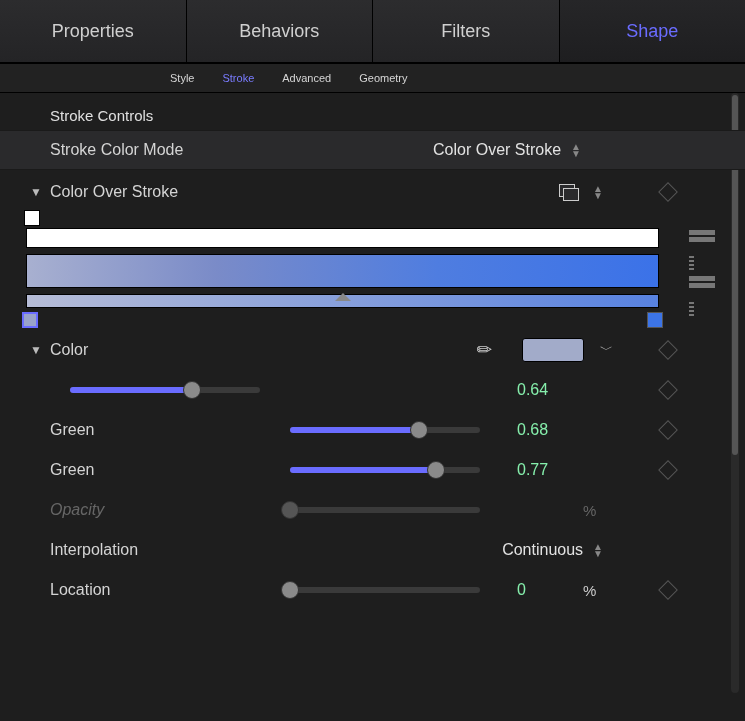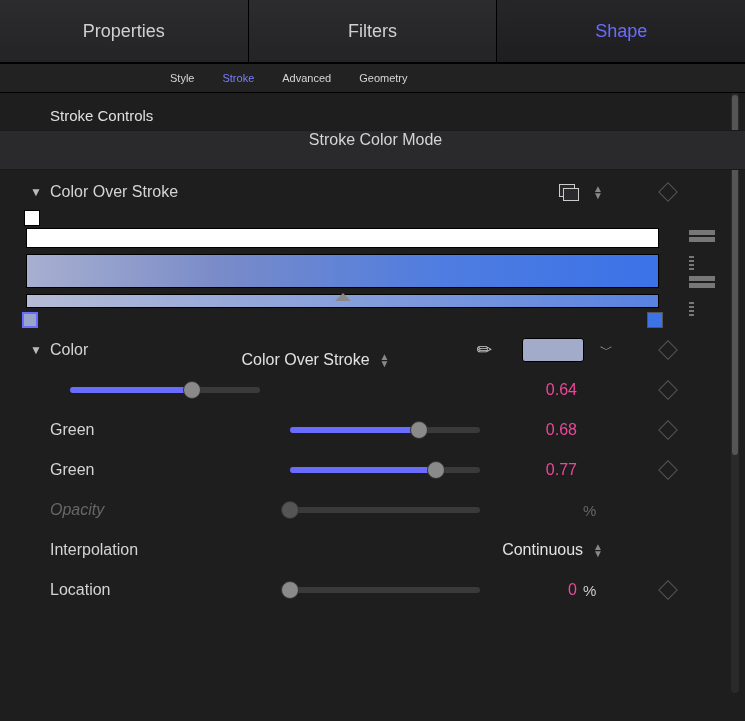--- a/index.html
+++ b/index.html
@@ -46,25 +46,25 @@
   .scrollbar::after {
     content:""; position:absolute; left:1px; top:2px; width:6px; height:360px;
     background:#555; border-radius:3px;
   }
 
   .section-header { padding: 14px 0 6px 28px; color: #e0e0e0; font-size: 15px; }
   .row {
     display: flex; align-items: center; height: 40px;
     padding-left: 28px; position: relative;
   }
-  .row.darker { background: #2a2a2c; margin: 0 -22px; padding-left: 50px; padding-right: 44px; border-top:1px solid #1a1a1a; border-bottom:1px solid #1a1a1a;flex-direction:column;}
+  .row.darker { background: #2a2a2c; margin: 0 -22px; padding-left: 50px; padding-right: 44px; border-top:1px solid #1a1a1a; border-bottom:1px solid #1a1a1a;}
   .label { flex: 0 0 220px; color: #d4d4d4; font-size: 16px; }
   .label.dim { color: #666; font-style: italic; }
   .value-area { flex: 1; display: flex; align-items: center; justify-content: flex-end; gap:6px; padding-right: 120px; }
-  .value-text { min-width: 60px; text-align: right; font-size: 16px; color:#ec4899;}
+  .value-text { min-width: 60px; text-align: left; font-size: 16px; color:#86efac;}
   .unit { width: 20px; color:#ccc; font-size:15px;}
 
   .disclosure { position:absolute; left:8px; font-size:12px; color:#bbb; cursor:pointer; }
   .keyframe {
     position: absolute; right: 48px; width: 14px; height: 14px;
     transform: rotate(45deg); border: 1px solid #555; background: transparent;
     cursor:pointer;
   }
 
   .updown {
@@ -139,20 +139,21 @@
   
   .popup-val { color:#e2e2e2; font-size:16px; }
   
   .color-row-tools { display:flex; align-items:center; gap:10px; padding-right:110px; flex:1; justify-content:flex-end;}
 </style>
 </head>
 <body>
 
 <div class="tabs-main">
   <div class="tab">Properties</div>
+  <div class="tab">Behaviors</div>
   <div class="tab">Filters</div>
   <div class="tab active">Shape</div>
 </div>
 
 <div class="tabs-sub">
   <div class="subtab">Style</div>
   <div class="subtab active">Stroke</div>
   <div class="subtab">Advanced</div>
   <div class="subtab">Geometry</div>
 </div>

